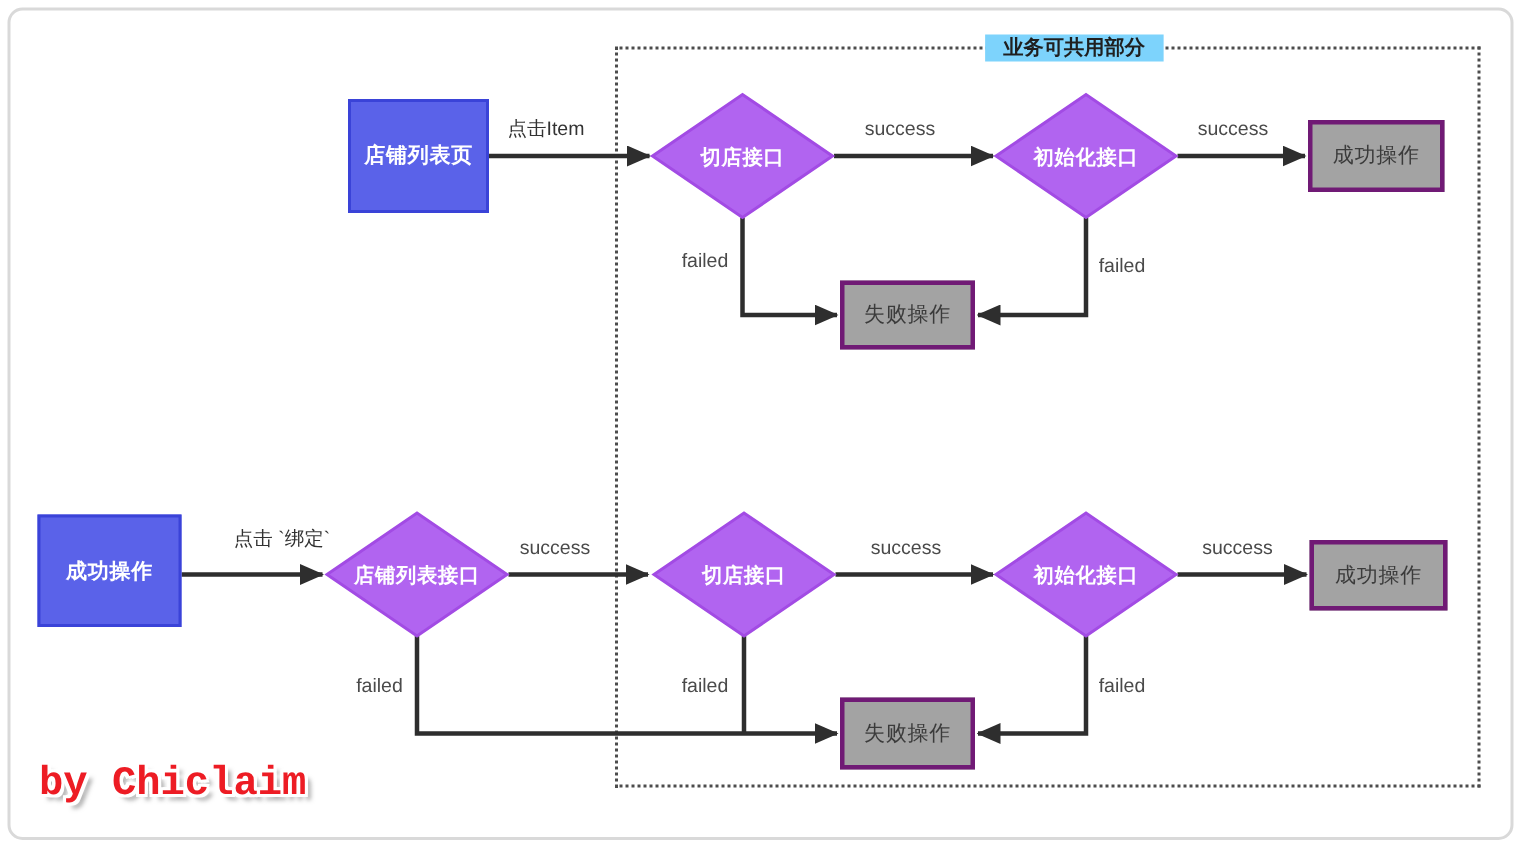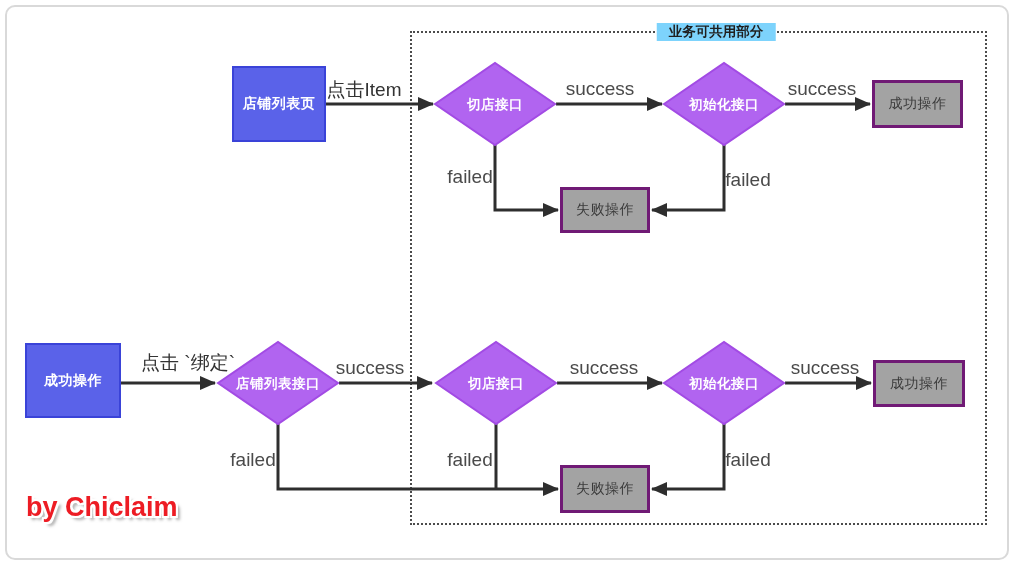--- a/index.html
+++ b/index.html
@@ -29,33 +29,34 @@
   .process{
     background:#5a62e9;border:2px solid #3a43d8;color:#fff;
     font-size:14px;font-weight:600;letter-spacing:.5px;
   }
   .action{
     background:#a3a3a3;border:3px solid #701a75;color:#3b3b3b;
     font-size:14px;letter-spacing:.5px;
   }
   .lbl{
     position:absolute;transform:translateX(-50%);white-space:nowrap;
-    font-size:19px;color:#4a4a4a;z-index:4;background:transparent;
+    font-size:13px;color:#4a4a4a;z-index:4;background:transparent;
   }
   .trigger{color:#333;}
   .diamond-text{
     font-size:13.5px;font-weight:600;fill:#ffffff;letter-spacing:.5px;
   }
   .watermark{
-    position:absolute;left:26px;top:492px;z-index:6;
+    position:absolute;left:26px;top:508px;z-index:6;
     font-size:27px;font-weight:bold;color:#ed1c24;white-space:nowrap;
     text-shadow:
       -2px -2px 0 #fff, 2px -2px 0 #fff, -2px 2px 0 #fff, 2px 2px 0 #fff,
       -2px 0 0 #fff, 2px 0 0 #fff, 0 -2px 0 #fff, 0 2px 0 #fff,
       4px 4px 3px rgba(130,130,130,.65);
+    font-family: Liberation Mono, monospace;
   }
 </style>
 </head>
 <body>
 
 <div class="frame"></div>
 
 <div class="shared-box"></div>
 <div class="shared-title">业务可共用部分</div>
 

